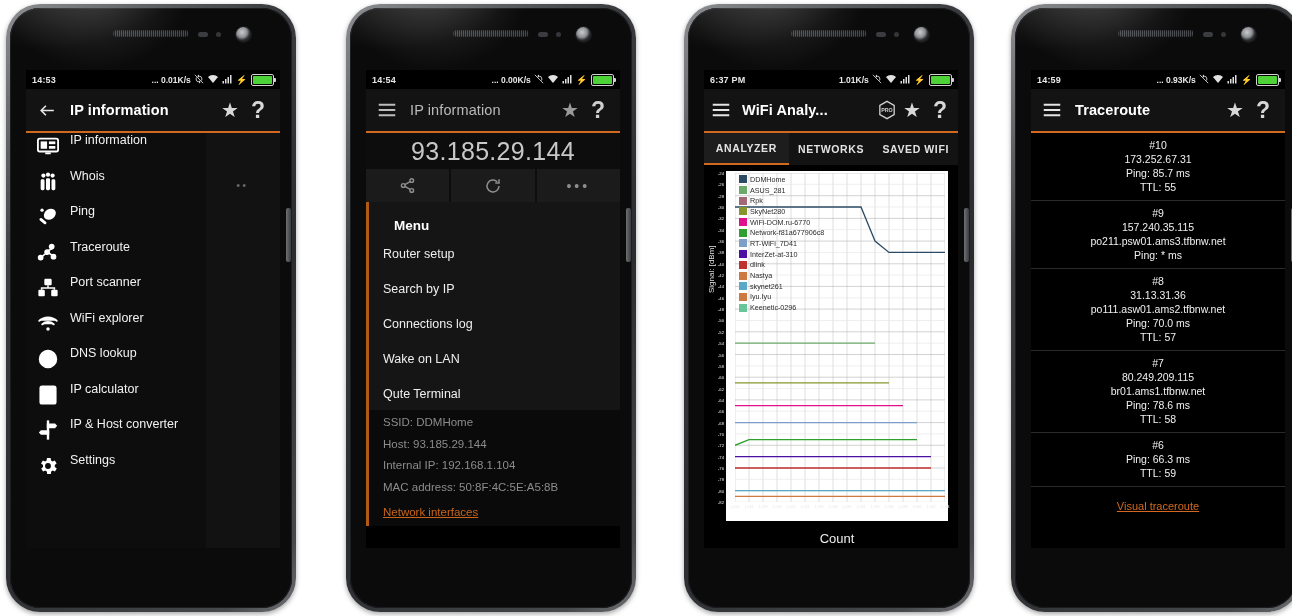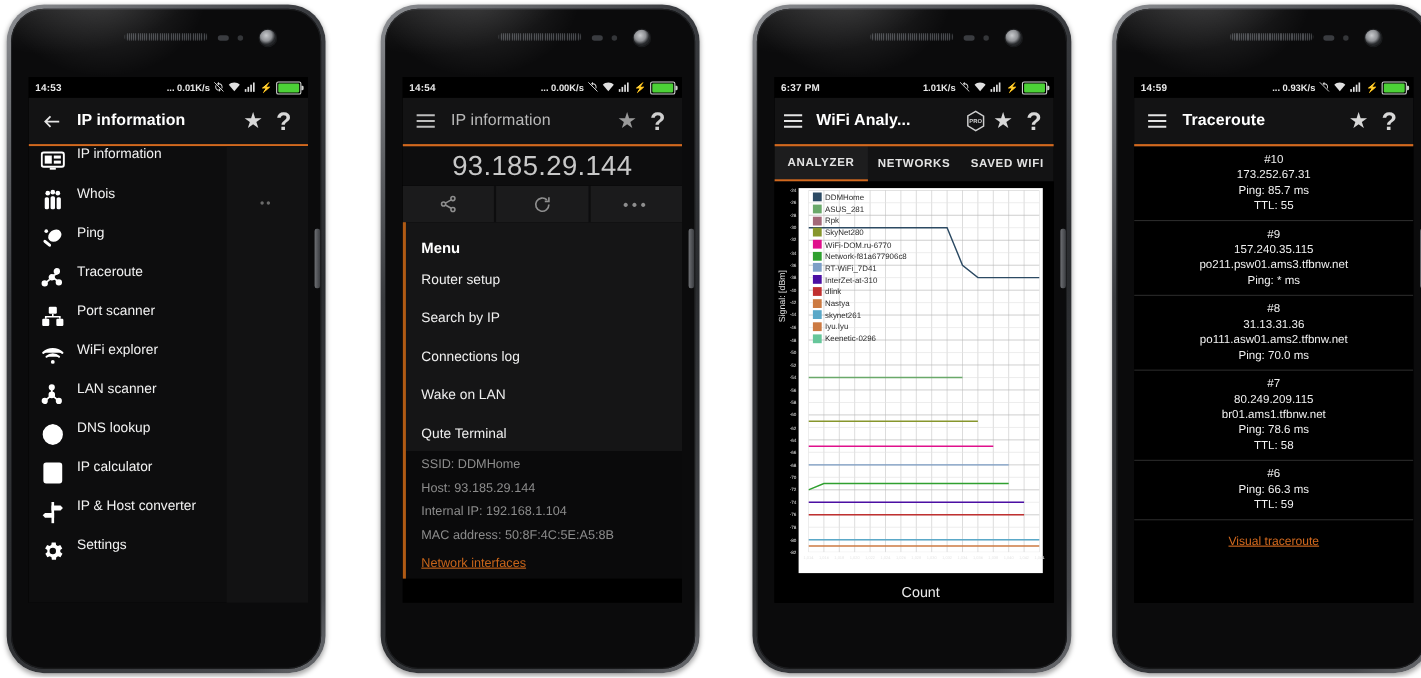--- a/index.html
+++ b/index.html
@@ -72,21 +72,21 @@
   .ditem .di-ico svg{width:22px;height:22px;fill:#ffffff;}
   .ditem .di-lbl{font-size:12.5px;color:#f2f2f2;}
   .dots2{position:absolute;right:32px;top:10px;color:#6a6a6a;font-size:11px;letter-spacing:2px;z-index:3;}
 
   
   .ipbig{height:36px;background:#0d0d0e;display:flex;align-items:center;justify-content:center;
     font-size:25px;color:#c8c8c8;letter-spacing:.3px;}
   .actionrow{display:flex;height:33px;gap:2px;background:#0d0d0e;}
   .actionrow .ab{flex:1;background:#1b1b1c;display:flex;align-items:center;justify-content:center;color:#8e8e8e;}
   .menupanel{position:relative;background:#151516;border-left:3px solid #b05a14;height:201px;padding:7px 0 0 14px;}
-  .menu-h{font-size:13.5px;color:#ffffff;font-weight:bold;margin:9px 0 14px 0;}
+  .menu-h{font-size:13.5px;color:#ffffff;font-weight:bold;margin:9px 0 14px 11px;}
   .menu-i{font-size:12.5px;color:#efefef;margin-bottom:21px;}
   .infopanel{background:#0a0a0b;border-left:3px solid #b05a14;padding:6px 0 0 14px;height:110px;}
   .info-l{font-size:11.5px;color:#8c8c8c;margin-bottom:9.5px;}
   .info-link{font-size:11.5px;color:#c8651a;text-decoration:underline;}
 
   
   .tabsrow{display:flex;height:32px;background:#131314;align-items:stretch;}
   .tabsrow .tb{flex:1;display:flex;align-items:center;justify-content:center;font-size:10.5px;font-weight:bold;color:#e3e3e3;letter-spacing:.6px;}
   .tabsrow .tb.active{background:#1d1d1e;border-bottom:2px solid #d2691e;}
   .chartwrap{position:relative;background:#000;height:383px;padding:6px 0 0 0;}
@@ -243,32 +243,20 @@
             <span class="di-ico">
               <svg viewBox="0 0 24 24" fill="none" stroke="#fff" stroke-width="2.1" stroke-linecap="round">
                   <path d="M2.5 8.5C5 6.2 8.4 4.8 12 4.8s7 1.4 9.5 3.7"></path>
                   <path d="M5.8 12.3C7.5 10.8 9.7 9.9 12 9.9s4.5.9 6.2 2.4"></path>
                   <circle cx="12" cy="17.5" r="1.9" fill="#fff" stroke="none"></circle>
                 </svg>
             </span>
             <span class="di-lbl">WiFi explorer</span>
           </div>
 
-          <div class="ditem">
-            <span class="di-ico">
-              <svg viewBox="0 0 24 24" fill="none" stroke="#fff" stroke-width="1.7">
-                  <circle cx="11" cy="4.5" r="2.2"></circle>
-                  <circle cx="4" cy="18" r="2.2"></circle>
-                  <circle cx="18" cy="18" r="2.2"></circle>
-                  <circle cx="11" cy="12" r="2.4"></circle>
-                  <path d="M11 6.7v2.9M9 13.6L6 16.5M13 13.6l3 2.9"></path>
-                </svg>
-            </span>
-            <span class="di-lbl">LAN scanner</span>
-          </div>
 
           <div class="ditem">
             <span class="di-ico">
               <svg viewBox="0 0 24 24" fill="none" stroke="#fff" stroke-width="1.7">
                   <circle cx="12" cy="12" r="9.2"></circle>
                   <ellipse cx="12" cy="12" rx="4" ry="9.2"></ellipse>
                   <path d="M3 9h18M3 15h18"></path>
                 </svg>
             </span>
             <span class="di-lbl">DNS lookup</span>
@@ -726,20 +714,21 @@
             <div class="ln">157.240.35.115</div>
             <div class="ln">po211.psw01.ams3.tfbnw.net</div>
             <div class="ln">Ping: * ms</div>
           </div>
 
           <div class="hop">
             <div class="ln">#8</div>
             <div class="ln">31.13.31.36</div>
             <div class="ln">po111.asw01.ams2.tfbnw.net</div>
             <div class="ln">Ping: 70.0 ms</div>
+            <div class="ln">TTL: 57</div>
           </div>
 
           <div class="hop">
             <div class="ln">#7</div>
             <div class="ln">80.249.209.115</div>
             <div class="ln">br01.ams1.tfbnw.net</div>
             <div class="ln">Ping: 78.6 ms</div>
             <div class="ln">TTL: 58</div>
           </div>
 

